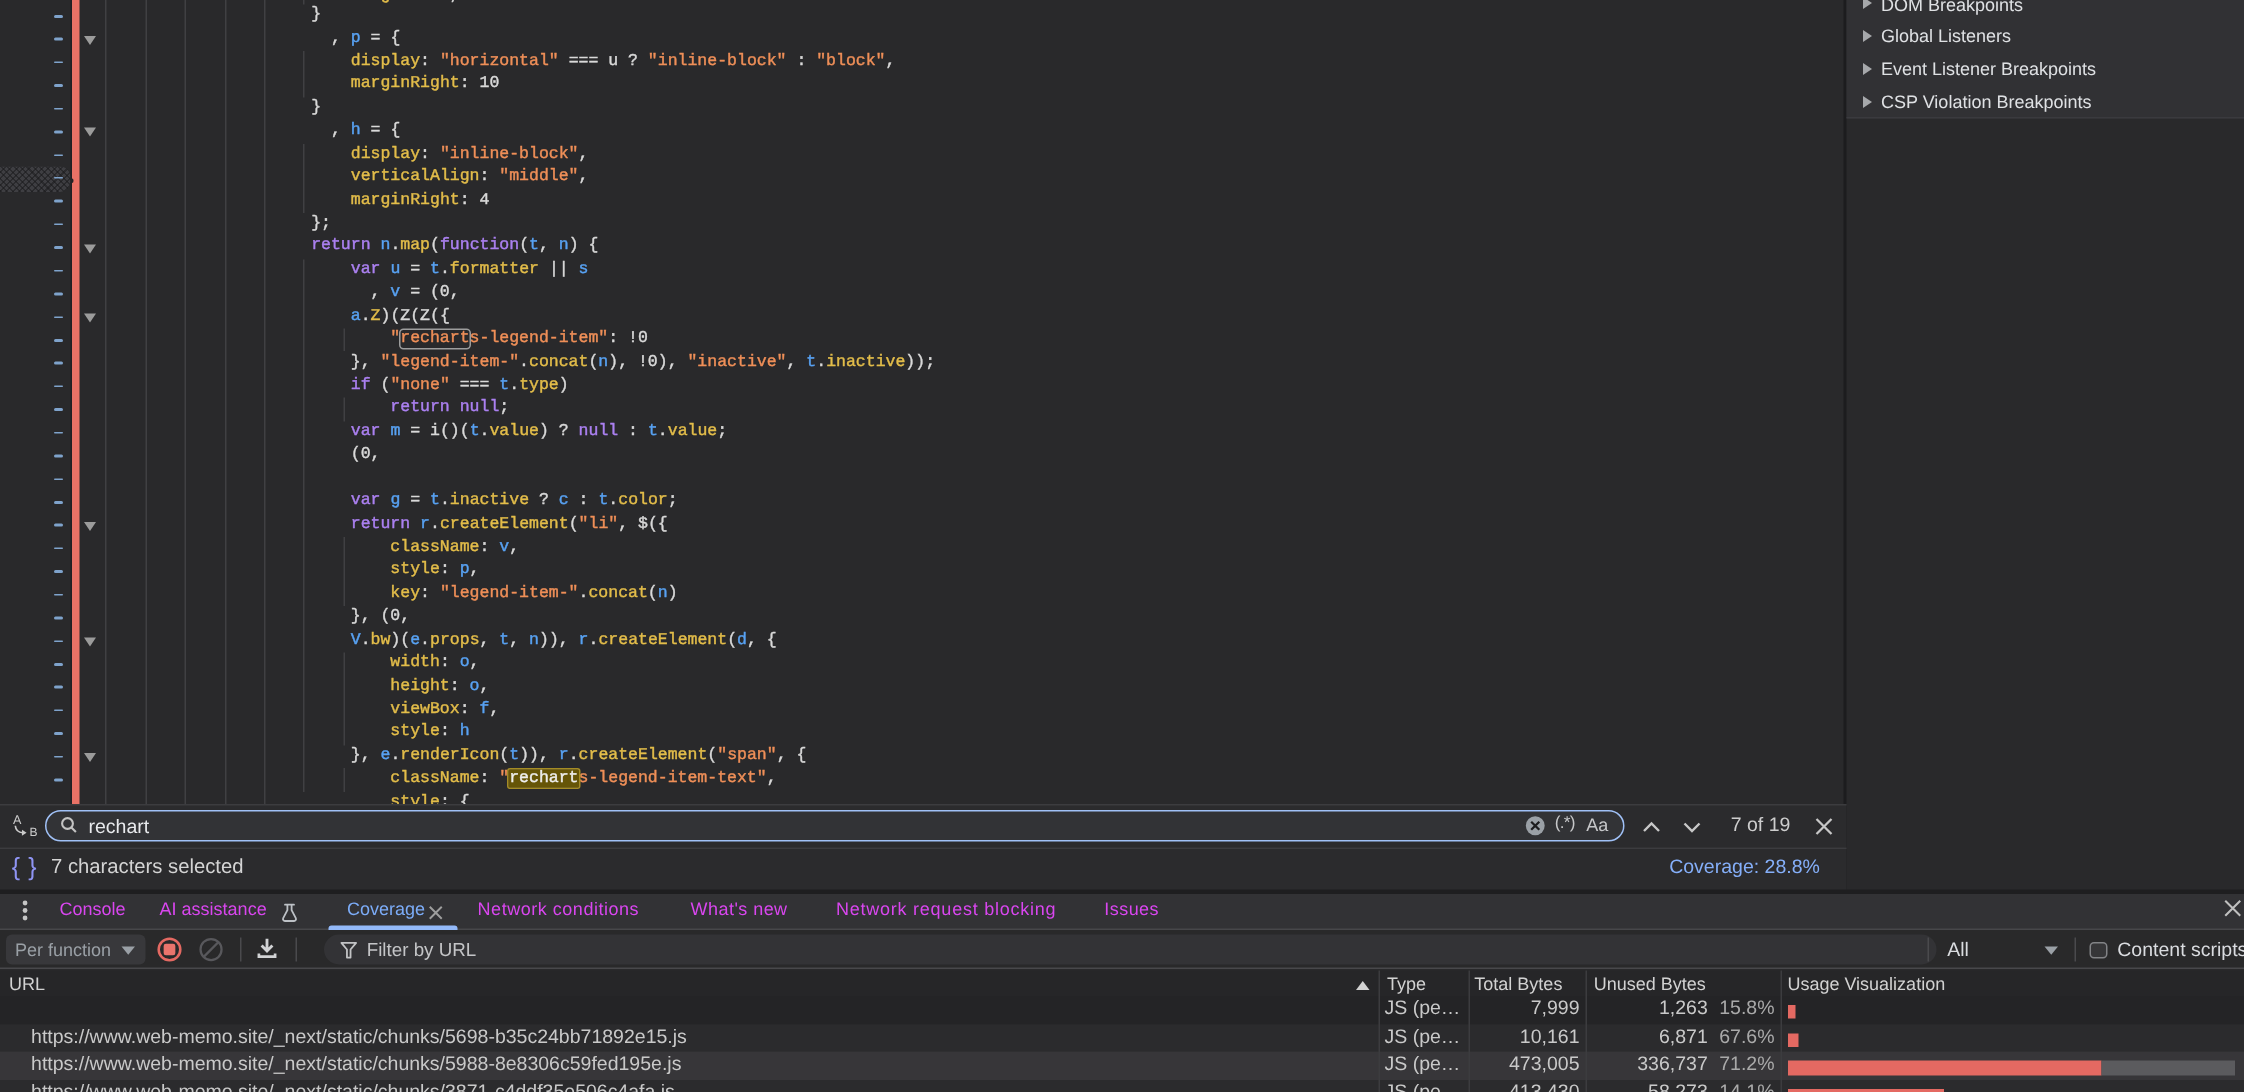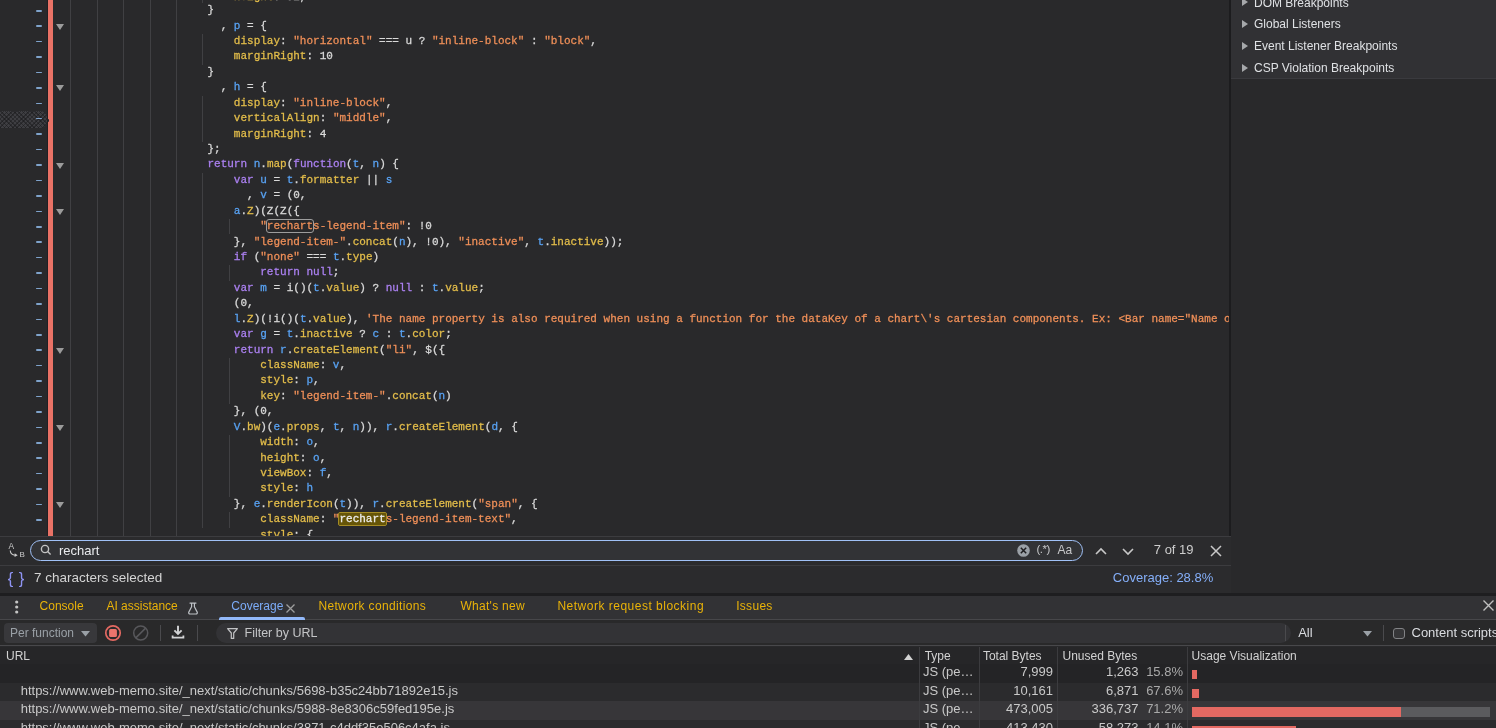--- a/index.html
+++ b/index.html
@@ -21,21 +21,21 @@
 #hatch .dash{top:6.5px}
 #sidebar{position:absolute;left:1229px;top:0;width:267px;height:594px;background:#29292b;border-left:2.2px solid #1c1c1e;box-sizing:border-box}
 #sbtop{position:absolute;left:0;top:0;width:100%;height:79px;background:#313134;border-bottom:1px solid #3a3a3e;box-sizing:border-box}
 .sbrow{position:absolute;left:23px;font-size:12px;color:#dfe1e4}
 .sbarrow{position:absolute;left:10.5px;width:0;height:0;border-top:4.8px solid transparent;border-bottom:4.8px solid transparent;border-left:6.5px solid #a6a8ab}
 #findbar{position:absolute;left:0;top:536px;width:1231px;height:29px;background:#2b2b2d;border-top:1px solid #3c3c3f;box-sizing:border-box}
 #statusbar{position:absolute;left:0;top:565px;width:1231px;height:28.5px;background:#2b2b2d;border-top:1px solid #3c3c3f;box-sizing:border-box}
 #pill{position:absolute;left:29.5px;top:3px;width:1053px;height:20.5px;background:#323336;border:1.6px solid #a0c1f7;border-radius:11px;box-sizing:border-box}
 #drawer{position:absolute;left:0;top:594px;width:1496px;height:134px}
 #tabbar{position:absolute;left:0;top:1.5px;width:1496px;height:24.5px;background:#323235;border-bottom:1px solid #47474a;box-sizing:border-box}
-.tab{position:absolute;top:3.6px;font-size:12px;color:#eab308;white-space:nowrap}
+.tab{position:absolute;top:3.6px;font-size:12px;color:#d946ef;white-space:nowrap}
 #tabline{position:absolute;left:219px;top:23.2px;width:86px;height:2.8px;background:#93b9f9;border-radius:2px 2px 0 0}
 #toolbar{position:absolute;left:0;top:26px;width:1496px;height:26px;background:#29292a;border-bottom:1px solid #48484b;box-sizing:border-box}
 .tsep{position:absolute;top:5px;width:1px;height:16px;background:#4a4a4d}
 #thead{position:absolute;left:0;top:52.5px;width:1496px;height:18.7px;background:#262628;border-bottom:1px solid #3c3c3f;box-sizing:border-box}
 .th{position:absolute;top:2.5px;font-size:12px;color:#d2d2d2;white-space:nowrap}
 .col{position:absolute;top:52.5px;width:1px;height:81.5px;background:#3c3c3f;z-index:6}
 .row{position:absolute;left:0;width:1496px;height:18.7px;overflow:hidden}
 .ru{position:absolute;left:20.7px;top:-0.2px;font-size:13px;color:#c9c9c9;white-space:nowrap}
 .rt{position:absolute;left:923px;top:-0.2px;font-size:13px;color:#c9c9c9}
 .rn{position:absolute;top:-0.2px;font-size:13px;color:#c9c9c9;text-align:right}
@@ -121,21 +121,20 @@
 <pre class="cl" style="top:157.40px">                        <span class="k">return</span> <span class="v">n</span>.<span class="y">map</span>(<span class="k">function</span>(<span class="v">t</span>, <span class="v">n</span>) {</pre>
 <pre class="cl" style="top:172.83px">                            <span class="k">var</span> <span class="v">u</span> = <span class="v">t</span>.<span class="y">formatter</span> || <span class="v">s</span></pre>
 <pre class="cl" style="top:188.26px">                              , <span class="v">v</span> = (0,</pre>
 <pre class="cl" style="top:203.69px">                            <span class="v">a</span>.<span class="y">Z</span>)(Z(Z({</pre>
 <pre class="cl" style="top:219.12px">                                <span class="s">"</span><span class="s sbox">rechart</span><span class="s">s-legend-item"</span>: !0</pre>
 <pre class="cl" style="top:234.55px">                            }, <span class="s">"legend-item-"</span>.<span class="y">concat</span>(<span class="v">n</span>), !0), <span class="s">"inactive"</span>, <span class="v">t</span>.<span class="y">inactive</span>));</pre>
 <pre class="cl" style="top:249.98px">                            <span class="k">if</span> (<span class="s">"none"</span> === <span class="v">t</span>.<span class="y">type</span>)</pre>
 <pre class="cl" style="top:265.41px">                                <span class="k">return</span> <span class="k">null</span>;</pre>
 <pre class="cl" style="top:280.84px">                            <span class="k">var</span> <span class="v">m</span> = i()(<span class="v">t</span>.<span class="y">value</span>) ? <span class="k">null</span> : <span class="v">t</span>.<span class="y">value</span>;</pre>
 <pre class="cl" style="top:296.27px">                            (0,</pre>
-<pre class="cl" style="top:311.70px">                            <span class="v">l</span>.<span class="y">Z</span>)(!i()(<span class="v">t</span>.<span class="y">value</span>), <span class="s">'The name property is also required when using a function for the dataKey of a chart\'s cartesian components. Ex: &lt;Bar name="Name o</span></pre>
 <pre class="cl" style="top:327.13px">                            <span class="k">var</span> <span class="v">g</span> = <span class="v">t</span>.<span class="y">inactive</span> ? <span class="v">c</span> : <span class="v">t</span>.<span class="y">color</span>;</pre>
 <pre class="cl" style="top:342.56px">                            <span class="k">return</span> <span class="v">r</span>.<span class="y">createElement</span>(<span class="s">"li"</span>, $({</pre>
 <pre class="cl" style="top:357.99px">                                <span class="y">className</span>: <span class="v">v</span>,</pre>
 <pre class="cl" style="top:373.42px">                                <span class="y">style</span>: <span class="v">p</span>,</pre>
 <pre class="cl" style="top:388.85px">                                <span class="y">key</span>: <span class="s">"legend-item-"</span>.<span class="y">concat</span>(<span class="v">n</span>)</pre>
 <pre class="cl" style="top:404.28px">                            }, (0,</pre>
 <pre class="cl" style="top:419.71px">                            <span class="v">V</span>.<span class="y">bw</span>)(<span class="v">e</span>.<span class="y">props</span>, <span class="v">t</span>, <span class="v">n</span>)), <span class="v">r</span>.<span class="y">createElement</span>(<span class="v">d</span>, {</pre>
 <pre class="cl" style="top:435.14px">                                <span class="y">width</span>: <span class="v">o</span>,</pre>
 <pre class="cl" style="top:450.57px">                                <span class="y">height</span>: <span class="v">o</span>,</pre>
 <pre class="cl" style="top:466.00px">                                <span class="y">viewBox</span>: <span class="v">f</span>,</pre>

